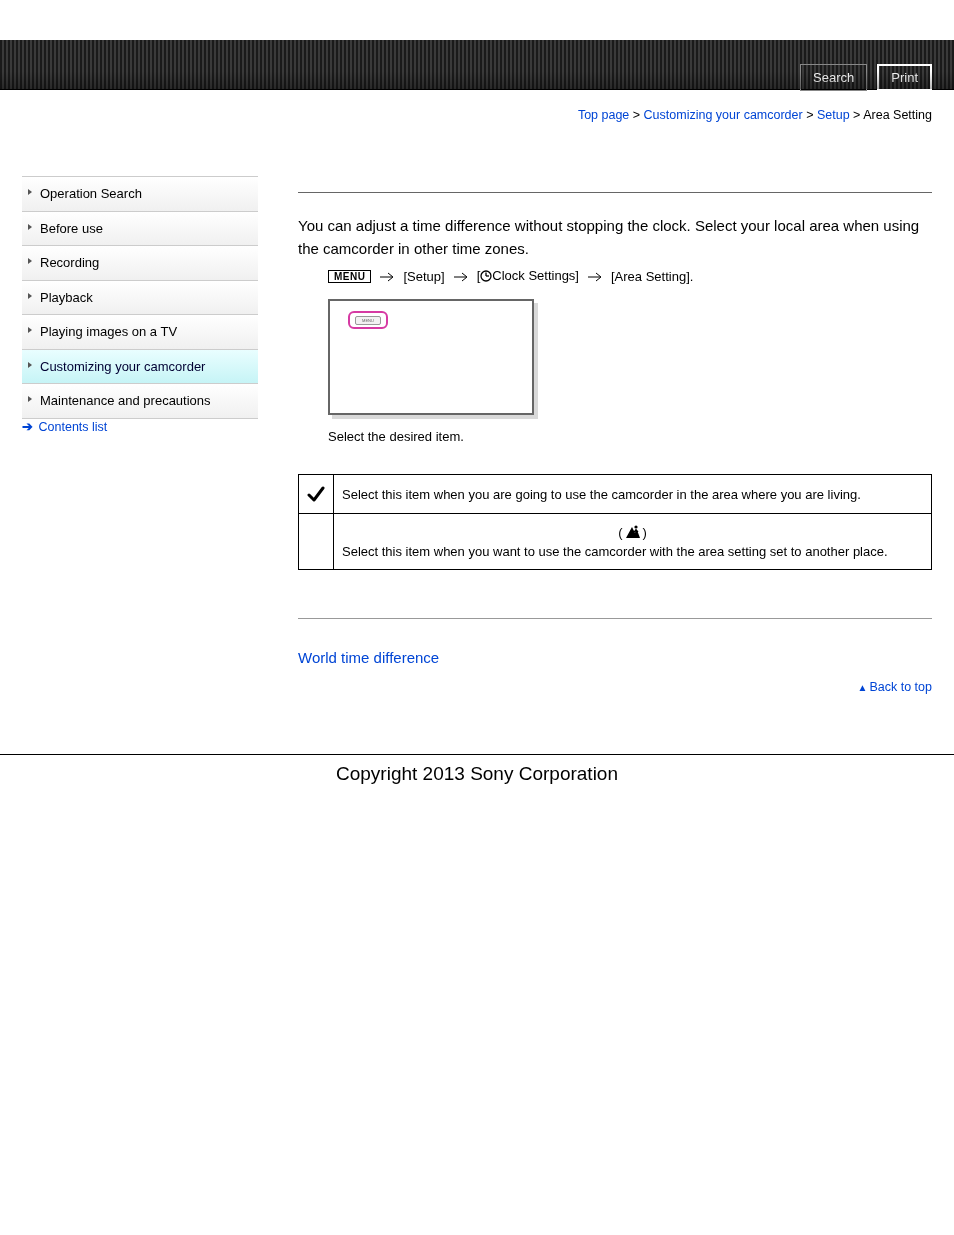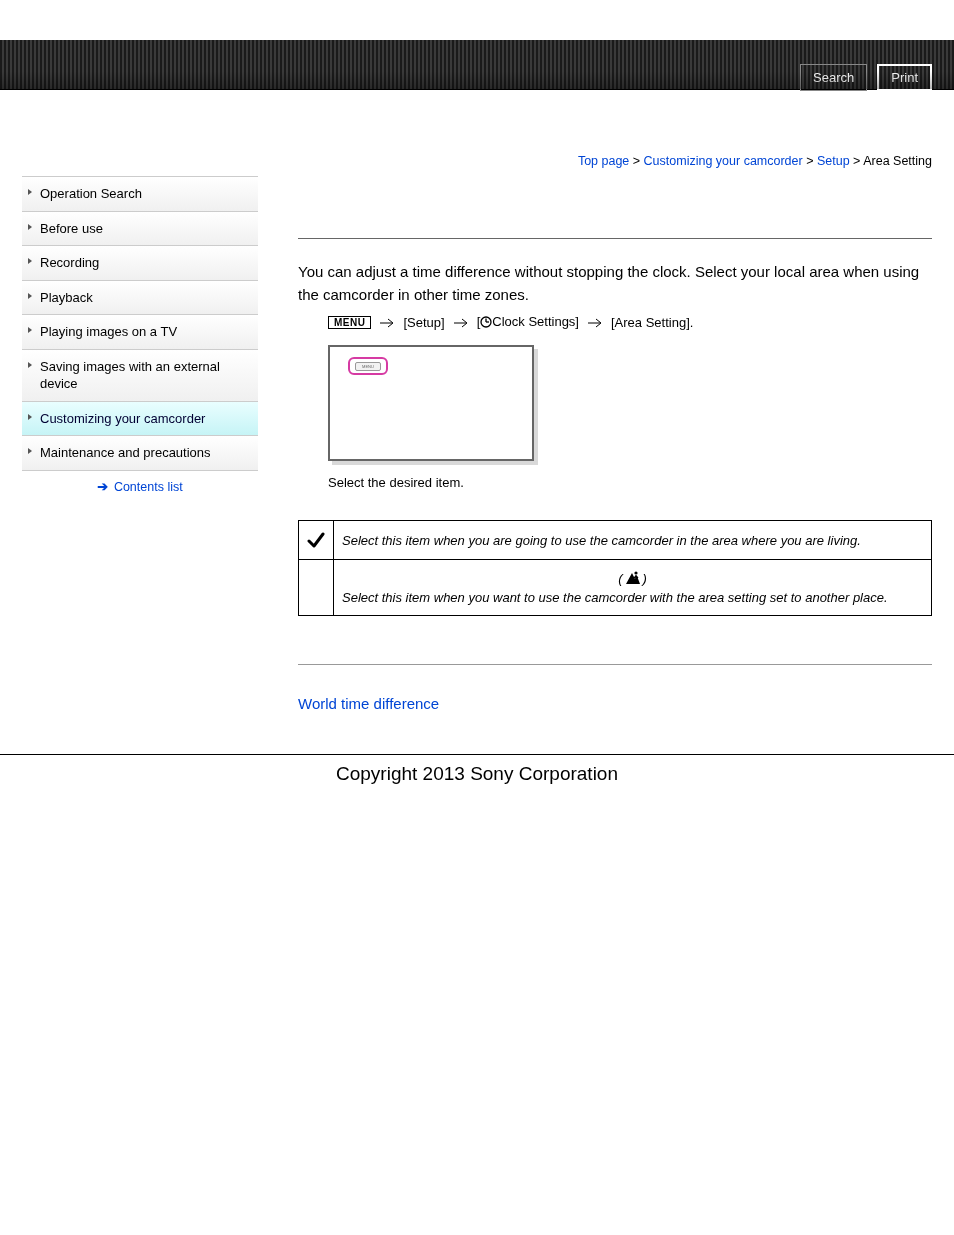--- a/index.html
+++ b/index.html
@@ -33,24 +33,24 @@
   }
   .side-list li::before {
     content: ""; position: absolute; left: 6px; top: 12px;
     border-top: 3px solid transparent; border-bottom: 3px solid transparent;
     border-left: 4px solid #555;
   }
   .side-list li.active {
     background: linear-gradient(#e9feff,#c6f4f6);
     color:#003;
   }
-  .contents-link { text-align: center; padding: 8px 0 0 0; }
+  .contents-link { text-align: left; padding: 0 0 0 0; }
   .contents-link a { color: #0045d5; text-decoration: none; font-size: 12.5px; }
   .contents-link .arrow-right-blue { color:#0045d5; font-weight:bold; margin-right:2px;}
-  .main { flex: 1; padding: 28px 0 0 40px; margin-top: 36px; }
+  .main { flex: 1; padding: 18px 0 0 40px; }
   .breadcrumb { text-align: right; font-size: 12.5px; margin-bottom: 70px; }
   .breadcrumb a { color: #0045d5; text-decoration: none; }
   .breadcrumb .sep { color: #000; }
   .breadcrumb .current { color: #000; }
   .hr { border: none; border-top: 1px solid #666; margin: 0 0 22px 0; }
   .hr-light { border: none; border-top: 1px solid #999; margin: 48px 0 30px 0; }
   .para { font-size: 15px; line-height: 1.5; margin-bottom: 6px; }
   .nav-seq { margin: 8px 0 14px 30px; font-size: 13px; display:flex; align-items:center; gap:8px; flex-wrap:wrap;}
   .menu-box { display:inline-block; border:1px solid #000; padding:0 5px; font-size:10px; font-weight:bold; letter-spacing:0.5px;}
   .arr { display:inline-block; }
@@ -64,21 +64,21 @@
   .illus-inner {
     position:absolute; left:18px; top:10px; width:40px; height:18px;
     border:2px solid #d63aa3; border-radius:6px;
     display:flex;align-items:center;justify-content:center;
   }
   .illus-inner-chip{
     width:26px;height:9px;border:1px solid #999;background:#f2f2f2;border-radius:2px;
     display:flex;align-items:center;justify-content:center;font-size:4px;color:#666;
   }
   .step2 { margin: 6px 0 30px 30px; font-size:13px;}
-  .option-table { border-collapse: collapse; width: 100%; margin-top: 8px; font-style: italic; }
+  .option-table { border-collapse: collapse; width: 100%; margin-top: 8px; }
   .option-table td { border: 1px solid #000; padding: 10px 8px; font-size: 13px; vertical-align: middle; }
   .option-table td.icon-cell { width: 30px; text-align: center; }
   .check-icon svg{display:block;margin:auto;}
   .dest-row { text-align:left; }
   .dest-icon-line { text-align:center; margin-bottom:4px;}
   .related-link { color:#0045d5; text-decoration:none; font-size:15px; }
   .back-to-top { text-align:right; margin-top:14px; font-size:12.5px;}
   .back-to-top a{ color:#0045d5; text-decoration:none;}
   .back-to-top .tri{ color:#0045d5; font-size:10px; margin-right:2px;}
   .footer-line { border-top:1px solid #000; margin-top:4px;}
@@ -97,21 +97,20 @@
   </div>
 
   <div class="content-wrap">
     <aside class="sidebar">
       <ul class="side-list">
         <li><span>Operation Search</span></li>
         <li><span>Before use</span></li>
         <li><span>Recording</span></li>
         <li><span>Playback</span></li>
         <li><span>Playing images on a TV</span></li>
-        <li><span>Saving images with an external device</span></li>
         <li class="active"><span>Customizing your camcorder</span></li>
         <li><span>Maintenance and precautions</span></li>
       </ul>
       <div class="contents-link">
         <span class="arrow-right-blue">➔</span>
         <a href="#">Contents list</a>
       </div>
     </aside>
 
     <main class="main">
@@ -195,19 +194,22 @@
             <div>Select this item when you want to use the camcorder with the area setting set to another place.</div>
           </td>
         </tr>
       </tbody>
         </table>
 
       <hr class="hr-light">
 
       <a href="#" class="related-link">World time difference</a>
 
+      <div class="back-to-top">
+        <span class="tri">▲</span><a href="#">Back to top</a>
+      </div>
     </main>
   </div>
 
   <div class="footer-line"></div>
   <div class="copyright">Copyright 2013 Sony Corporation</div>
   <div class="page-number">159</div>
 </div>
 
 </body></html>

